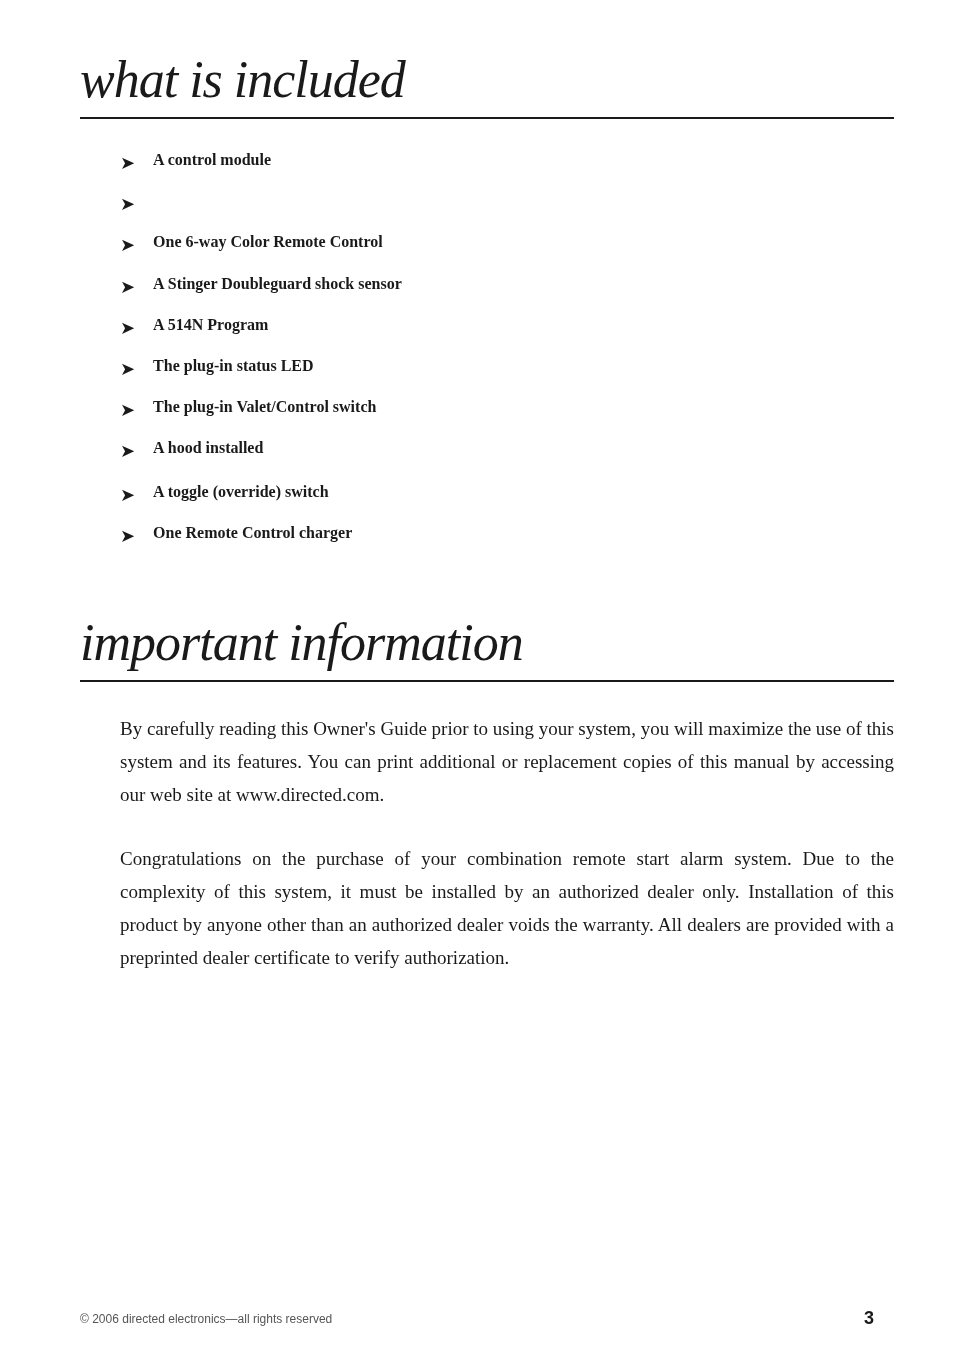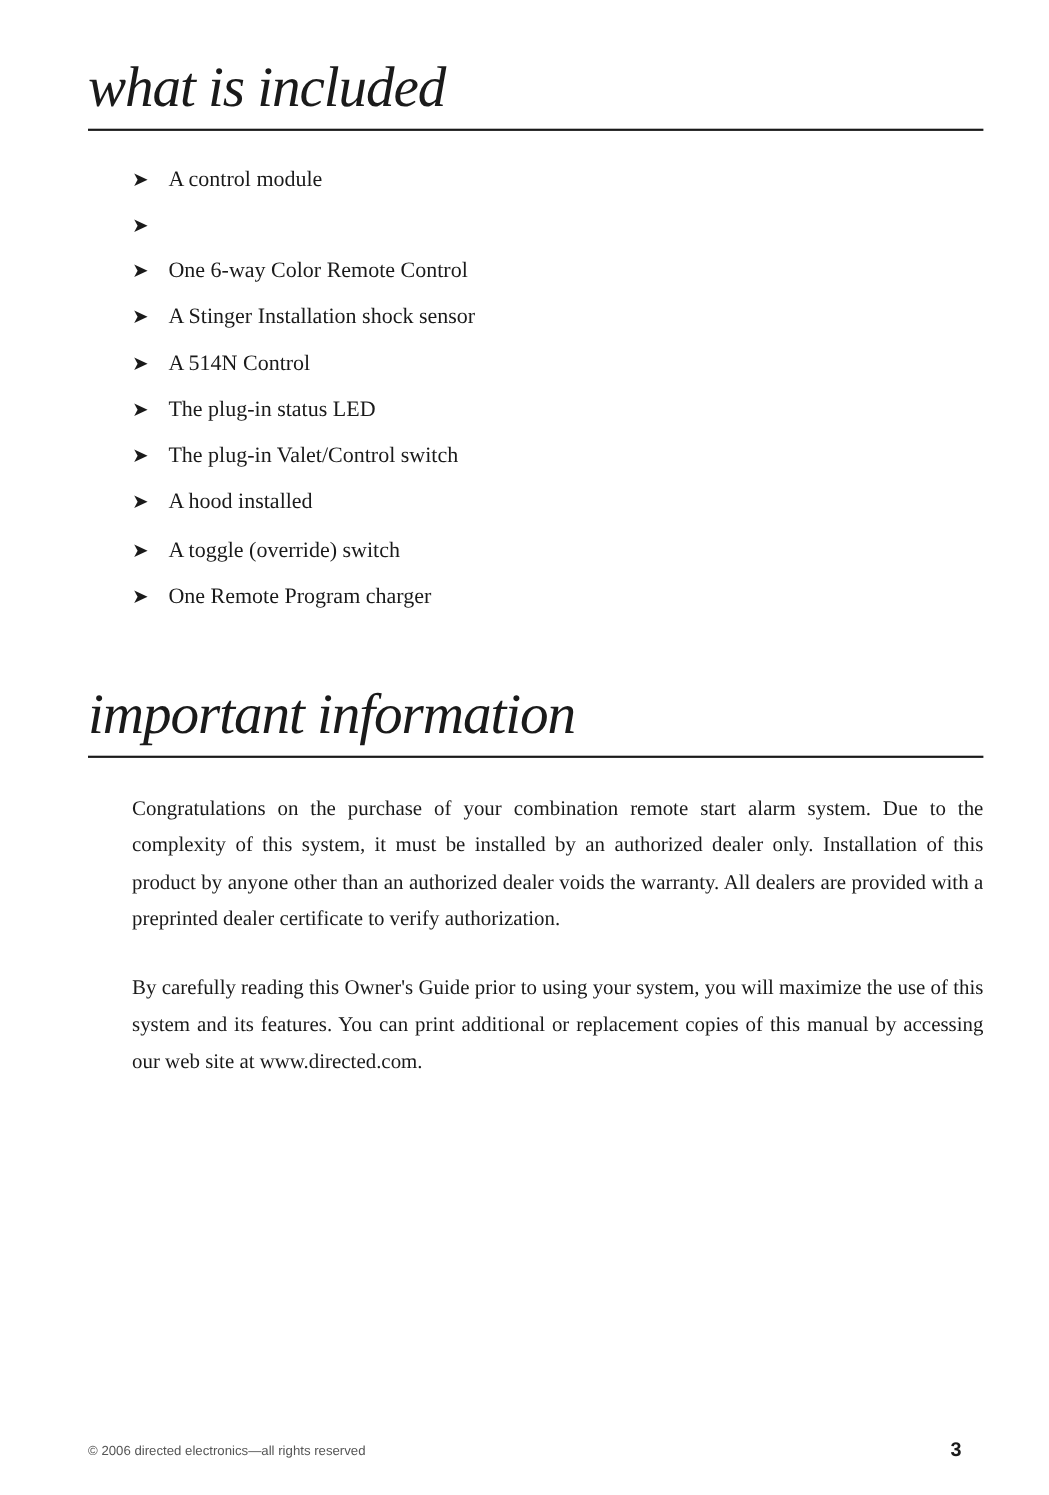--- a/index.html
+++ b/index.html
@@ -52,21 +52,22 @@
     .items-list li .bullet {
       color: #1a1a1a;
       font-size: 18px;
       margin-right: 18px;
       margin-top: 2px;
       flex-shrink: 0;
       font-style: normal;
     }
 
     .items-list li .item-text {
-      font-size: 20px;
+      font-size: 16px;
+      font-weight: bold;
     }
 
     .section-gap {
       margin-bottom: 20px;
     }
 
     .important-section {
       margin-top: 64px;
     }
 
@@ -117,56 +118,56 @@
       </li>
       <li>
         <span class="bullet">➤</span>
       </li>
       <li>
         <span class="bullet">➤</span>
         <span class="item-text">One 6-way Color Remote Control</span>
       </li>
       <li>
         <span class="bullet">➤</span>
-        <span class="item-text">A Stinger Installation shock sensor</span>
+        <span class="item-text">A Stinger Doubleguard shock sensor</span>
       </li>
       <li>
         <span class="bullet">➤</span>
-        <span class="item-text">A 514N Control</span>
+        <span class="item-text">A 514N Program</span>
       </li>
       <li>
         <span class="bullet">➤</span>
         <span class="item-text">The plug-in status LED</span>
       </li>
       <li>
         <span class="bullet">➤</span>
         <span class="item-text">The plug-in Valet/Control switch</span>
       </li>
       <li>
         <span class="bullet">➤</span>
         <span class="item-text">A hood installed</span>
       </li>
       <li style="margin-top: 16px;">
         <span class="bullet">➤</span>
         <span class="item-text">A toggle (override) switch</span>
       </li>
       <li>
         <span class="bullet">➤</span>
-        <span class="item-text">One Remote Program charger</span>
+        <span class="item-text">One Remote Control charger</span>
       </li>
     </ul>
 
   <div class="section-gap"></div>
 
   <div class="important-section">
     <h1 class="section-title">important information</h1>
 
+    <p class="paragraph-text">By carefully reading this Owner's Guide prior to using your system, you will maximize the use of this system and its features. You can print additional or replacement copies of this manual by accessing our web site at www.directed.com.</p>
+
     <p class="paragraph-text">Congratulations on the purchase of your combination remote start alarm system. Due to the complexity of this system, it must be installed by an authorized dealer only. Installation of this product by anyone other than an authorized dealer voids the warranty. All dealers are provided with a preprinted dealer certificate to verify authorization.</p>
-
-    <p class="paragraph-text">By carefully reading this Owner's Guide prior to using your system, you will maximize the use of this system and its features. You can print additional or replacement copies of this manual by accessing our web site at www.directed.com.</p>
   </div>
 
   <div class="footer">
     <span>© 2006 directed electronics—all rights reserved</span>
     <span class="footer-page-number">3</span>
   </div>
 
 </div>
 
 </body></html>

